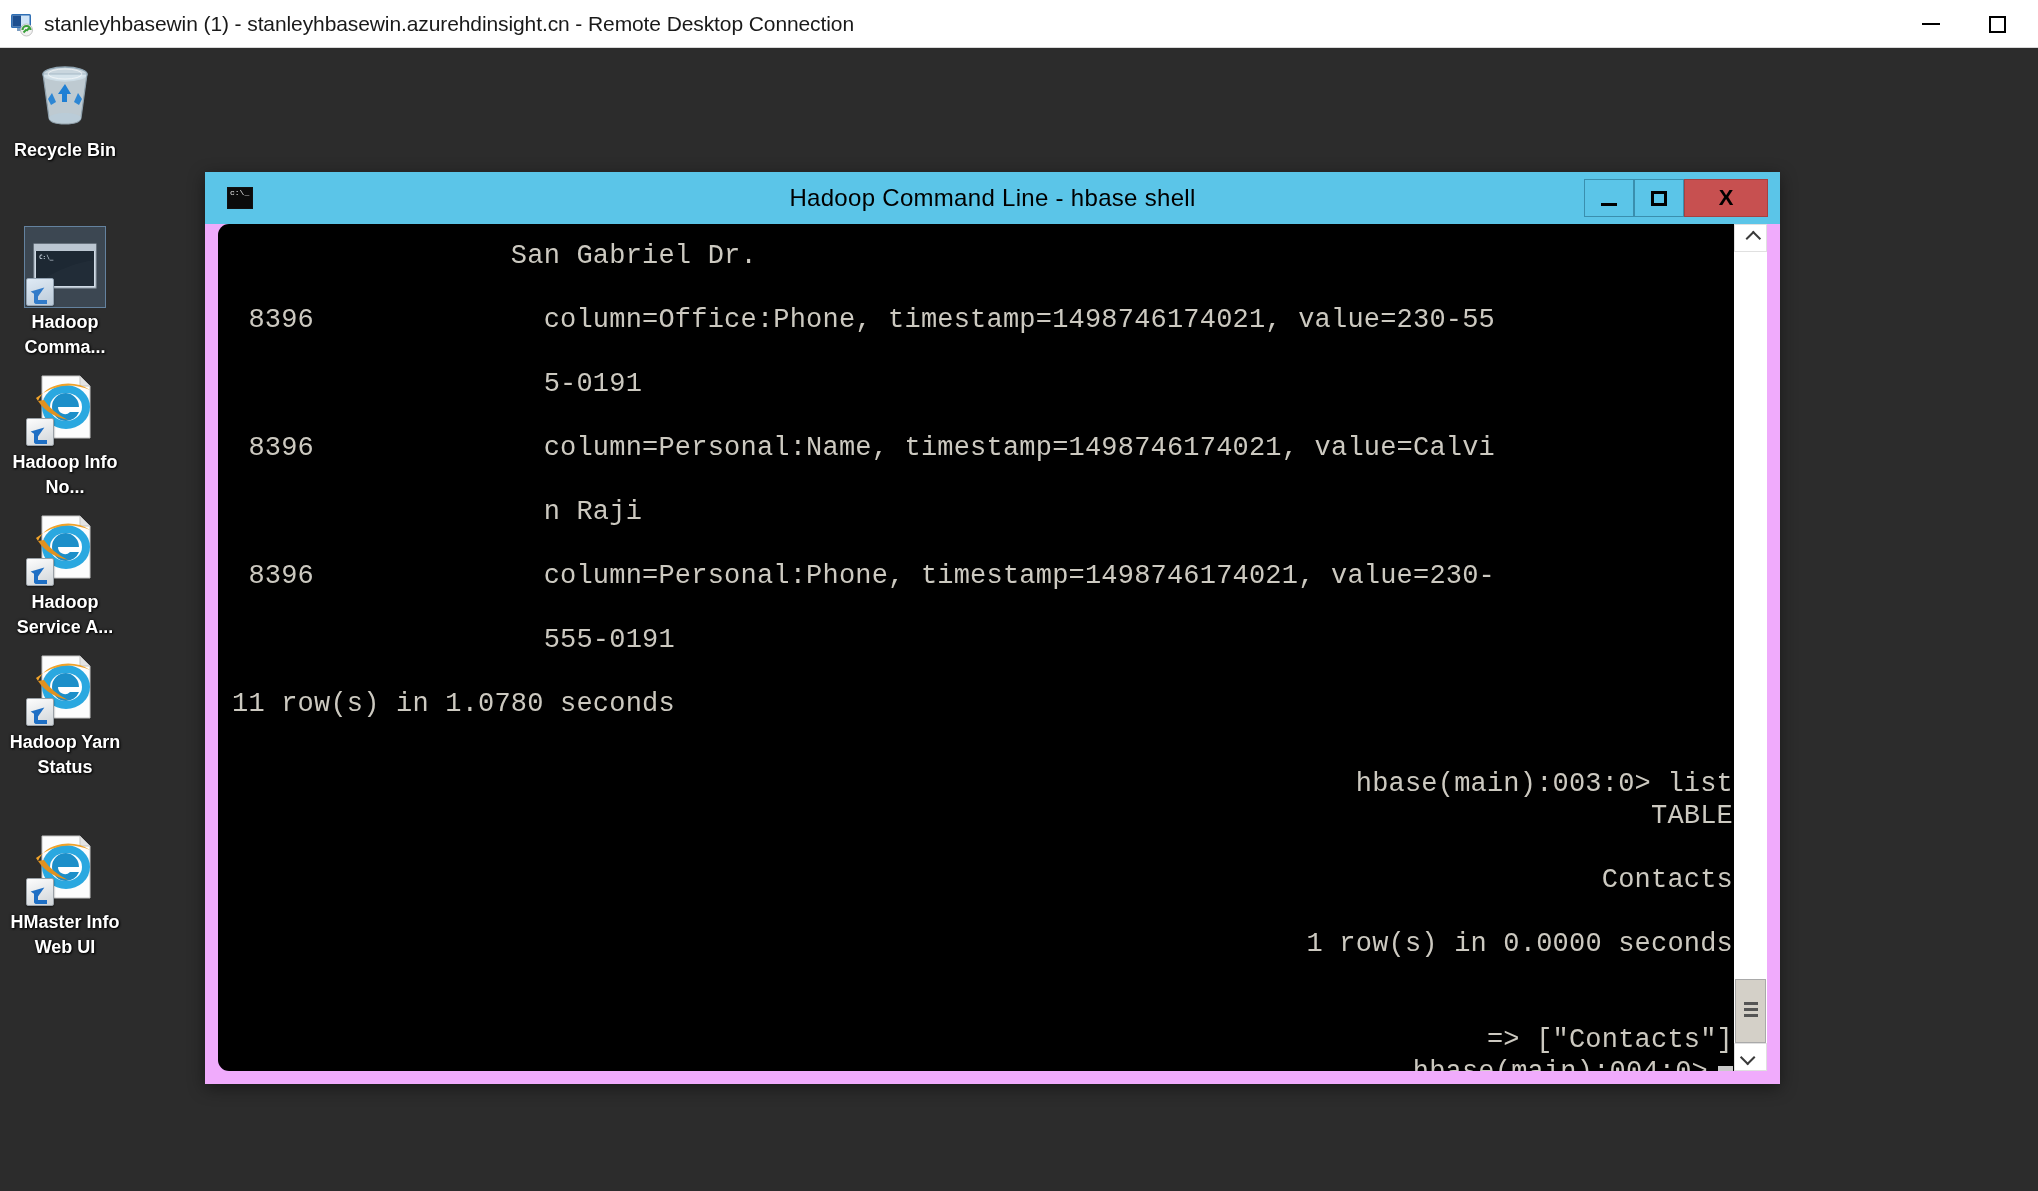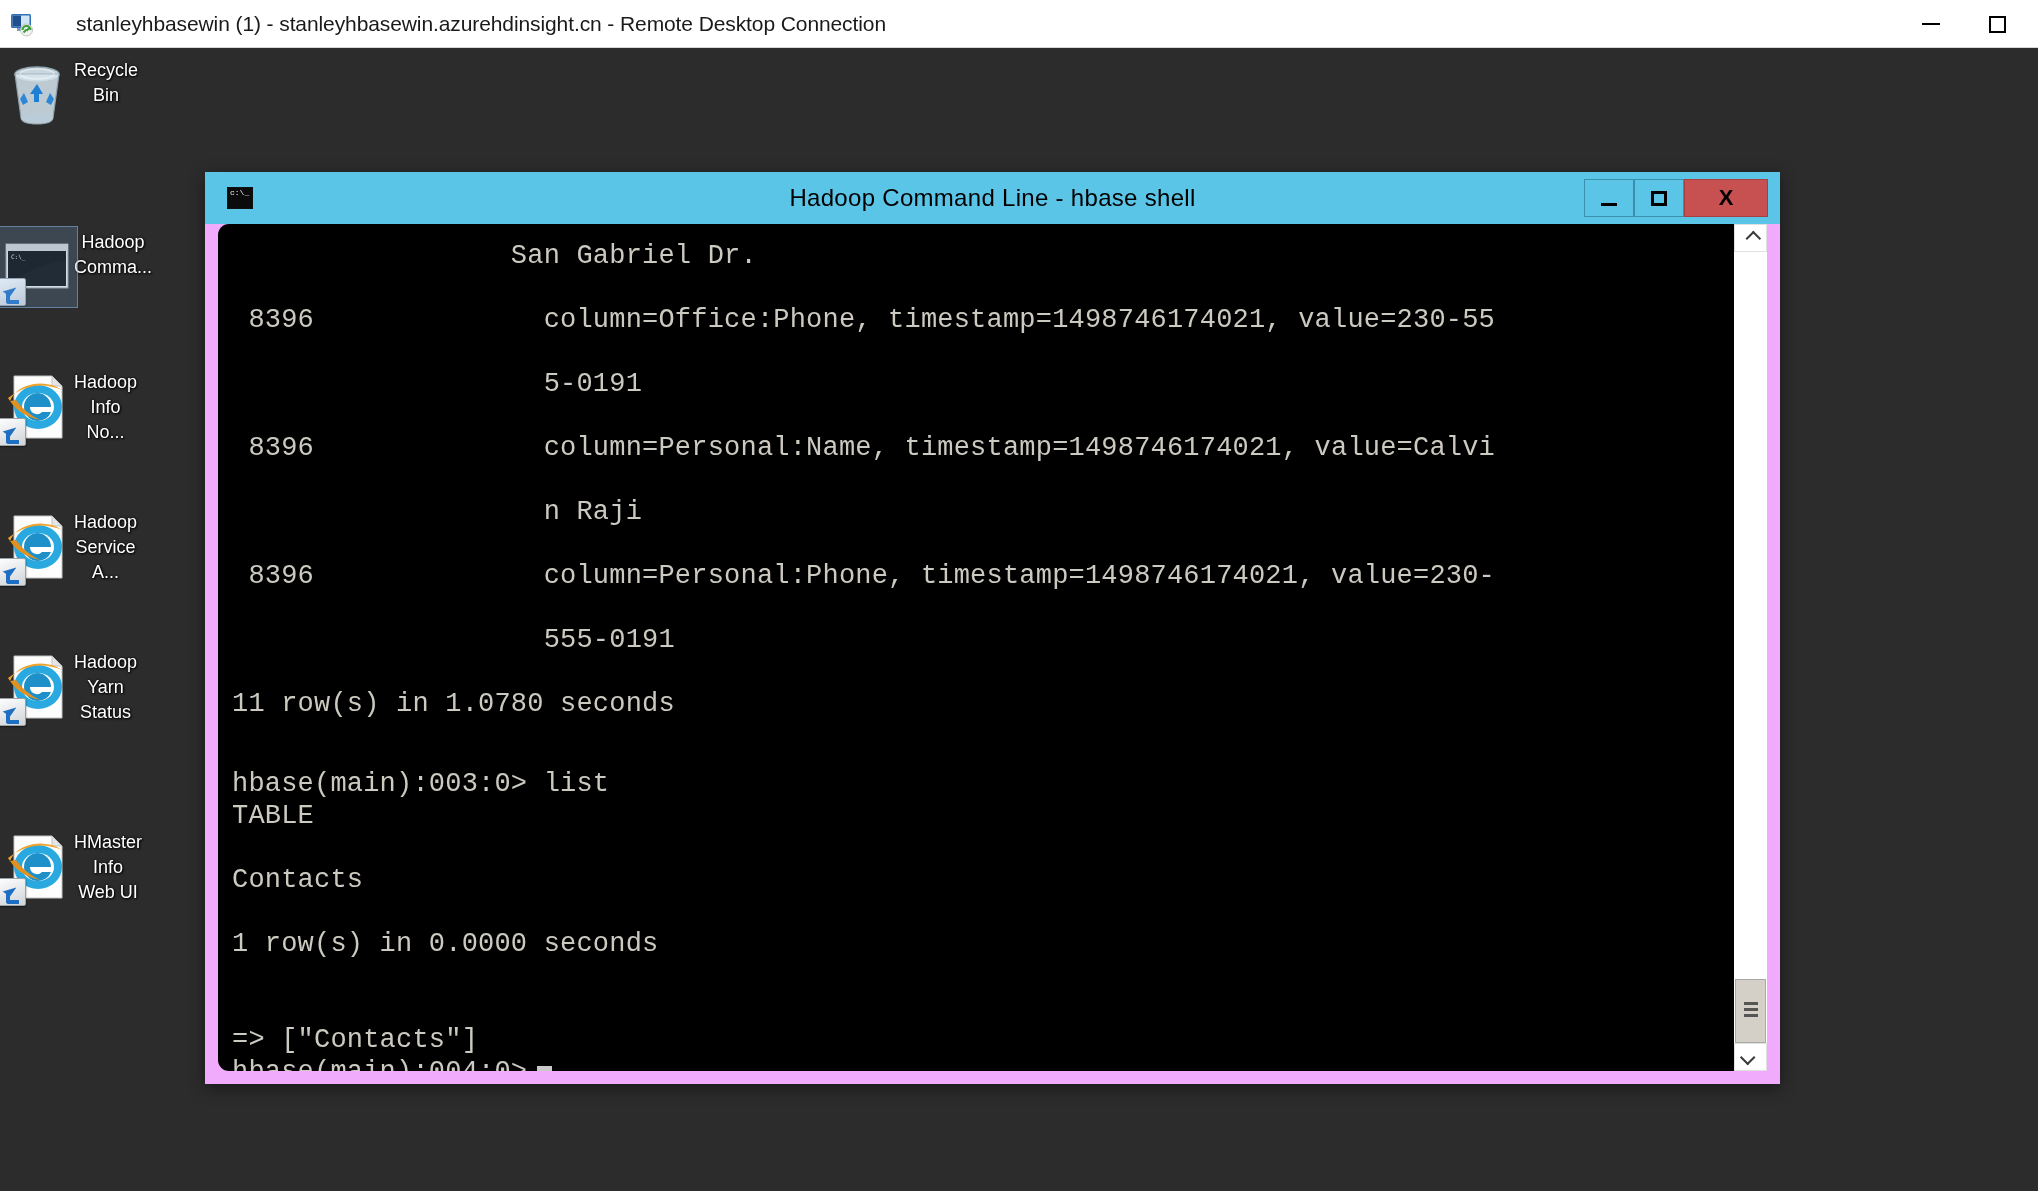--- a/index.html
+++ b/index.html
@@ -14,21 +14,20 @@
   #rdp-window {
     position: absolute; inset: 0;
     background: #2c2c2c;
   }
   #rdp-titlebar {
     position: absolute; top: 0; left: 0;
     width: 2038px; height: 48px;
     background: #ffffff;
     display: flex; align-items: center;
     border-bottom: 1px solid #d8d8d8;
-    gap: 32px;
   }
   #rdp-app-icon {
     width: 26px; height: 26px;
     margin-left: 9px; margin-right: 9px;
     position: relative; flex: 0 0 auto;
   }
   #rdp-title-text {
     font-size: 21px;
     color: #1a1a1a;
     letter-spacing: -0.1px;
@@ -50,22 +49,23 @@
     top: 48px; left: 0;
     width: 2038px; height: 1143px;
     background: #2c2c2c;
     overflow: hidden;
   }
 
   .desk-icon {
     position: absolute;
     left: 0;
     width: 130px;
-    display: flex; flex-direction: row; align-items: flex-start;
+    display: flex; flex-direction: column; align-items: center;
     text-align: center;
+    font-weight: bold;
   }
   .desk-icon .glyph {
     width: 74px; height: 74px;
     position: relative;
     margin-bottom: 6px;
   }
   .desk-icon .label {
     font-size: 18px;
     color: #ffffff;
     line-height: 25px;
@@ -177,21 +177,21 @@
   }
   .cline {
     font-family: "Liberation Mono", monospace;
     font-size: 27px;
     line-height: 64px;
     color: #ccc9c0;
     white-space: pre;
     letter-spacing: 0.2px;
     padding-left: 14px;
   }
-  .cline.tight { line-height: 32px; }
+  .cline.tight { line-height: 32px; text-align: right; }
   .cline.blank { line-height: 32px; }
   .cursor-block {
     display: inline-block;
     width: 15px; height: 14px;
     background: #c9c9c9;
     vertical-align: -1px;
     margin-left: 10px;
   }
 
   

